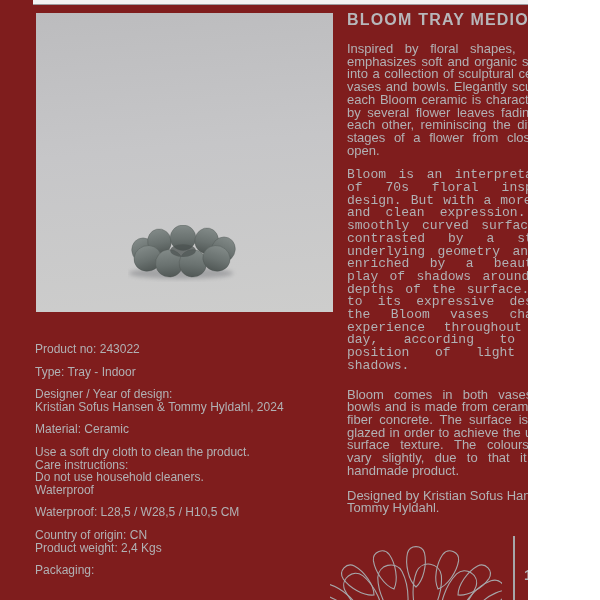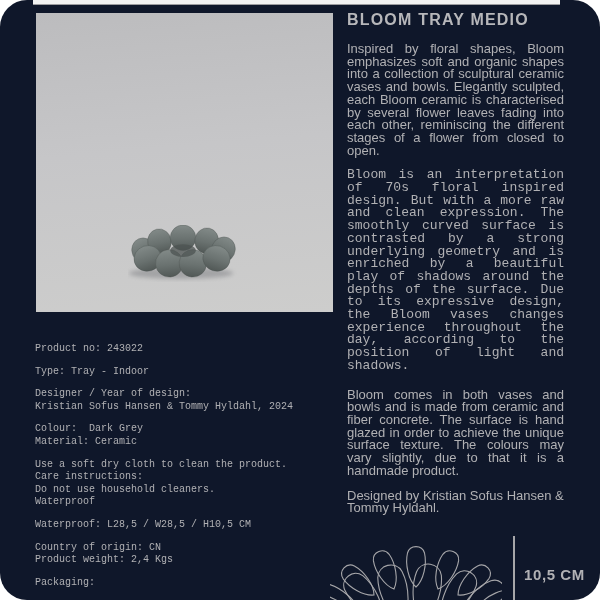--- a/index.html
+++ b/index.html
@@ -5,25 +5,24 @@
   html, body {
     margin: 0;
     padding: 0;
     width: 600px;
     height: 600px;
     overflow: hidden;
     font-family: "Liberation Sans", sans-serif;
   }
   .page {
     position: relative;
-    width: 600px;
+    width: 528px;
     height: 600px;
-    background: #0f172a;
+    background: #7f1d1d;
     overflow: hidden;
-    border-radius: 27px;
   }
   
   .top-strip {
     position: absolute;
     left: 33px; top: 0;
     width: 527px; height: 4px;
     background: #f2f2f2;
     border-bottom: 1px solid #9c9c9f;
   }
   
@@ -68,24 +67,23 @@
   }
   
   .specs {
     position: absolute;
     left: 35px; top: 343px;
     width: 295px;
     color: #b1b1b4;
   }
   .spec-group { margin-bottom: 10px; }
   .spec-line {
-    font-size: 10px;
+    font-size: 12px;
     line-height: 12.6px;
     white-space: pre-wrap;
-    font-family: Liberation Mono, monospace;
   }
   
   .diagram-svg {
     position: absolute;
     left: 330px; top: 531px;
     width: 172px; height: 69px;
   }
   .dim-line {
     position: absolute;
     left: 513px; top: 536px;
@@ -150,21 +148,20 @@
       <div class="spec-line">Product no: 243022</div>
     </div>
     <div class="spec-group">
       <div class="spec-line">Type: Tray - Indoor</div>
     </div>
     <div class="spec-group">
       <div class="spec-line">Designer / Year of design:</div>
       <div class="spec-line">Kristian Sofus Hansen &amp; Tommy Hyldahl, 2024</div>
     </div>
     <div class="spec-group">
-      <div class="spec-line">Colour:  Dark Grey</div>
       <div class="spec-line">Material: Ceramic</div>
     </div>
     <div class="spec-group">
       <div class="spec-line">Use a soft dry cloth to clean the product.</div>
       <div class="spec-line">Care instructions:</div>
       <div class="spec-line">Do not use household cleaners.</div>
       <div class="spec-line">Waterproof</div>
     </div>
     <div class="spec-group">
       <div class="spec-line">Waterproof: L28,5 / W28,5 / H10,5 CM</div>

